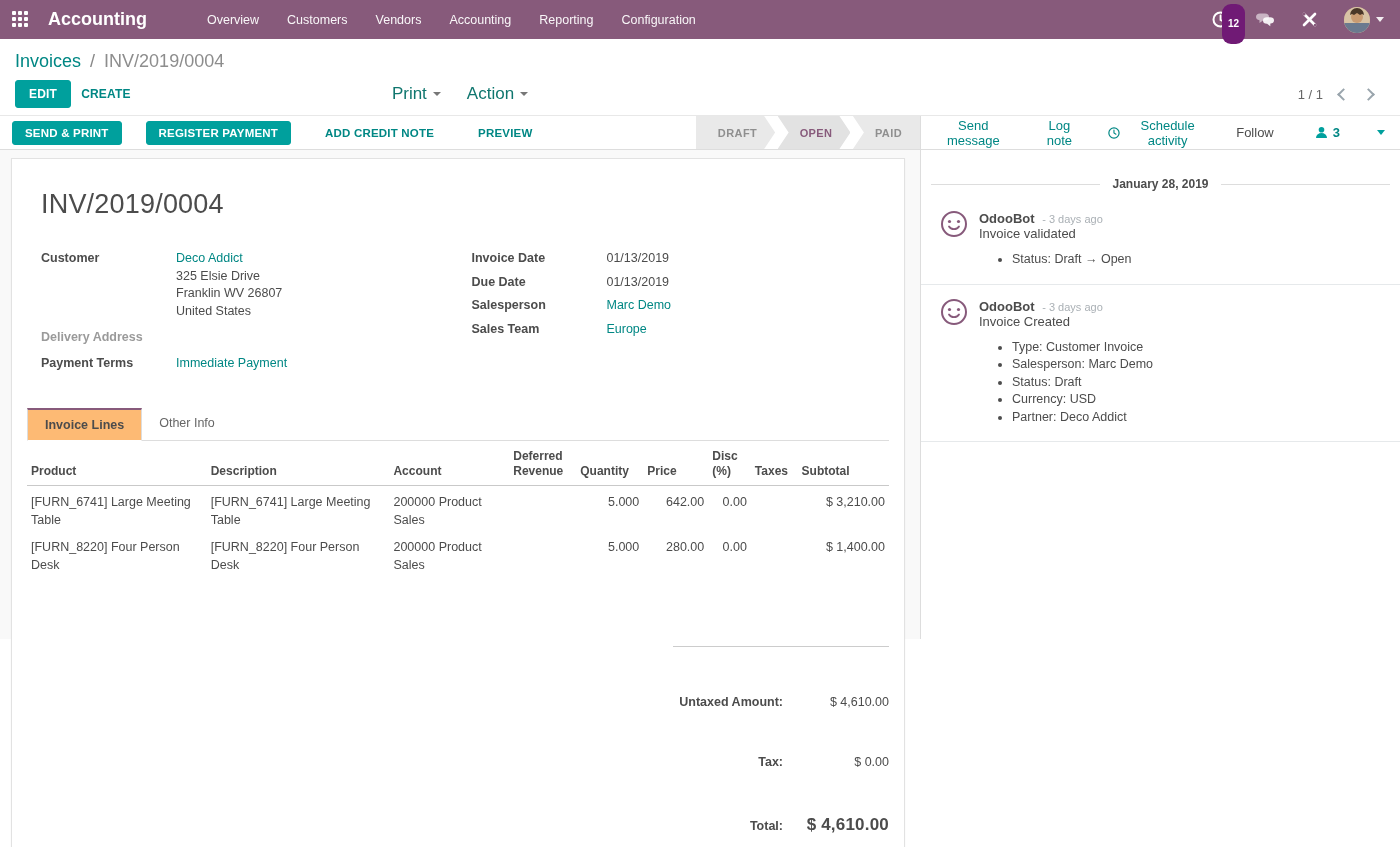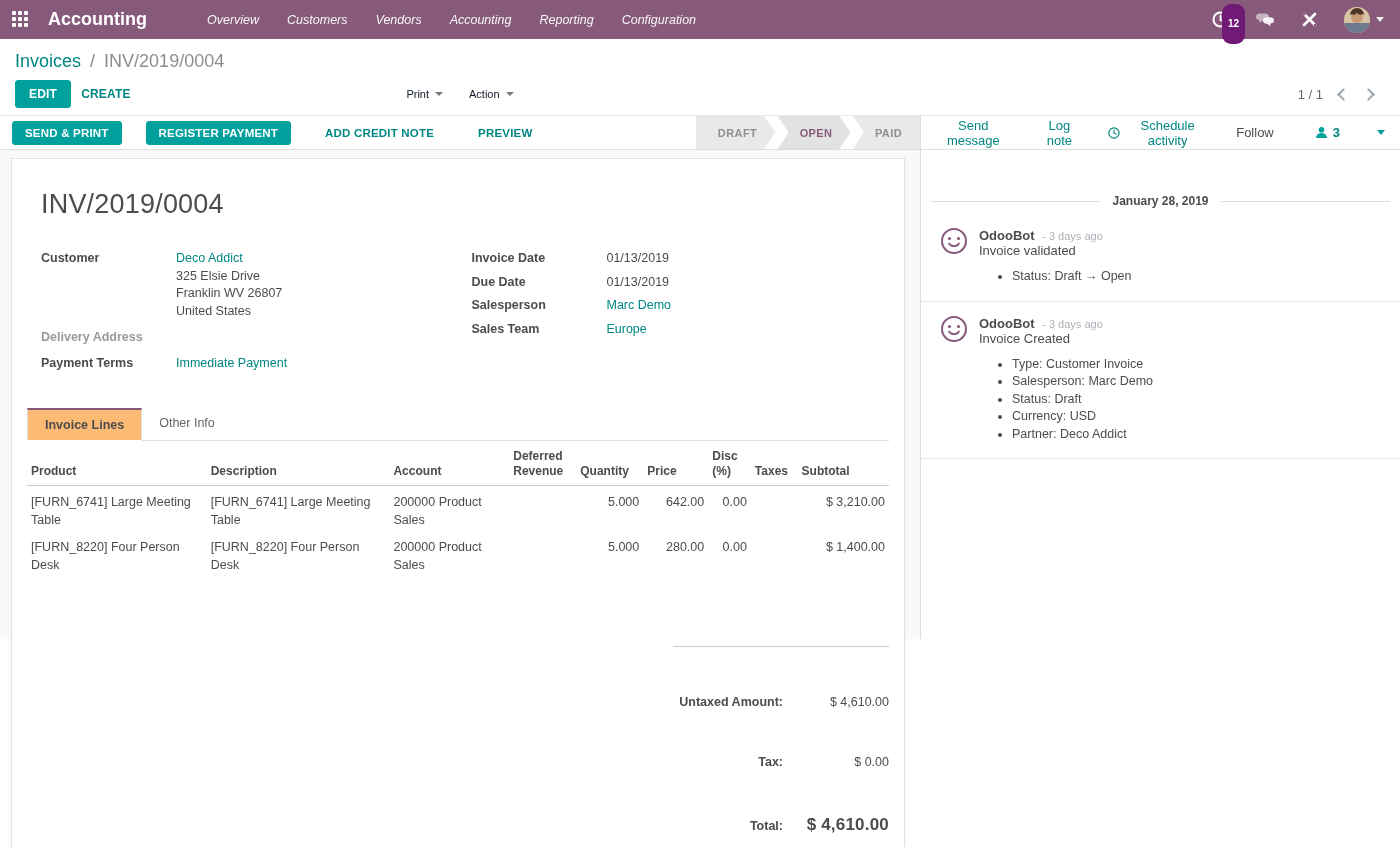--- a/index.html
+++ b/index.html
@@ -6,40 +6,40 @@
   html,body { width:1400px; height:847px; overflow:hidden; }
   body { font-family:"Liberation Sans", sans-serif; color:#4c4c4c; background:#fff; }
 
   .screen { width:1400px; height:639px; display:flex; flex-direction:column; }
 
   
   .topbar { height:39px; background:#875A7B; display:flex; align-items:center; padding:0 16px 0 12px; flex:0 0 auto; }
   .apps-grid { width:18px; height:18px; display:grid; grid-template-columns:repeat(3,4px); grid-template-rows:repeat(3,4px); gap:2px; margin-right:18px; cursor:pointer; }
   .apps-grid i { background:#fff; border-radius:1px; }
   .app-name { color:#fff; font-size:18px; font-weight:bold; margin-right:60px; cursor:pointer; }
-  .topnav { display:flex; align-items:flex-start; gap:28px;font-style:italic; }
+  .topnav { display:flex; align-items:flex-start; gap:28px; }
   .topnav a { color:rgba(255,255,255,.95); font-size:12.5px; text-decoration:none; cursor:pointer; }
   .topbar-right { margin-left:auto; display:flex; align-items:center; gap:26px; }
   .tb-ico { position:relative; display:flex; align-items:center; cursor:pointer; }
   .badge { position:absolute; top:-7px; left:10px; background:#701a75; color:#fff; font-size:10px; font-weight:bold; padding:14px 6px; border-radius:9px; line-height:12px; }
   .avatar-wrap { display:flex; align-items:center; gap:6px; cursor:pointer; }
   .avatar { width:26px; height:26px; border-radius:50%; overflow:hidden; background:#b5937a; display:block; }
   .caret-w { width:0; height:0; border-left:4px solid transparent; border-right:4px solid transparent; border-top:5px solid rgba(255,255,255,.9); }
 
   
   .control-panel { background:#fff; padding:10px 15px 0 15px; flex:0 0 auto; }
   .breadcrumb { font-size:18px; line-height:24px; }
   .breadcrumb .bc-link { color:#008784; cursor:pointer; }
   .breadcrumb .bc-sep { color:#888; margin:0 4px; }
   .breadcrumb .bc-cur { color:#8d8d8d; }
   .cp-row2 { display:flex; align-items:center; height:42px; position:relative; }
   .btn-primary { background:#00A09D; border:1px solid #00A09D; color:#fff; font-weight:bold; font-size:12px; padding:6px 13px; border-radius:3px; cursor:pointer; letter-spacing:.2px; font-family:inherit; }
   .btn-linklike { background:none; border:none; color:#008784; font-weight:bold; font-size:12px; padding:6px 10px; cursor:pointer; letter-spacing:.2px; font-family:inherit; }
   .cp-center { position:absolute; left:0; right:480px; display:flex; justify-content:center; gap:26px; }
-  .dd-toggle { display:flex; align-items:center; gap:6px; font-size:11px; color:#0f172a; cursor:pointer; }
+  .dd-toggle { display:flex; align-items:center; gap:6px; font-size:17px; color:#0f766e; cursor:pointer; }
   .caret-g { width:0; height:0; border-left:4px solid transparent; border-right:4px solid transparent; border-top:4px solid #777; }
   .pager { position:absolute; right:12px; display:flex; align-items:center; gap:16px; }
   .pager-count { font-size:13px; color:#666; }
   .chev { width:9px; height:9px; border-left:2px solid #9aa5ad; border-bottom:2px solid #9aa5ad; cursor:pointer; }
   .chev.prev { transform:rotate(45deg); }
   .chev.next { transform:rotate(-135deg); }
 
   
   .work-top { display:flex; border-top:1px solid #e8e8e8; border-bottom:1px solid #ddd; flex:0 0 auto; background:#fff; }
   .statusbar { width:920px; display:flex; align-items:center; padding:0 0 0 12px; height:33px; }
@@ -95,21 +95,21 @@
   .totals { width:216px; margin:70px 0 0 auto; border-top:1px solid #ccc; padding-top:9px; }
   .trow { display:flex; align-items:baseline; margin-bottom:7px; }
   .tlabel { flex:1; text-align:right; font-weight:bold; font-size:12.5px; padding-right:14px; }
   .tval { width:92px; text-align:right; font-size:12.5px;margin-top:39px; }
   .trow.big .tval { font-size:17px; font-weight:bold; letter-spacing:.2px; }
   .amount-due { width:216px; margin:26px 0 0 auto; display:flex; align-items:baseline; }
   .amount-due .tval { border-top:1px solid #ccc; padding-top:5px; font-size:17px; font-weight:bold; }
 
   
   .chatter { flex:1; border-left:1px solid #ddd; background:#fff; overflow:hidden; }
-  .date-div { display:flex; align-items:center; gap:12px; margin:44px 10px 6px 10px; }
+  .date-div { display:flex; align-items:center; gap:12px; margin:27px 10px 6px 10px; }
   .date-div .line { flex:1; height:1px; background:#ddd; }
   .date-div .dtext { font-size:12px; font-weight:bold; color:#4c4c4c; }
   .msg { display:flex; padding:14px 15px 13px 20px; border-bottom:1px solid #e6e9eb; }
   .msg-avatar { width:26px; height:26px; flex:0 0 auto; margin-right:12px; }
   .msg-body { flex:1; }
   .msg-head { font-size:13px; }
   .msg-author { font-weight:bold; color:#4c4c4c; cursor:pointer; }
   .msg-time { color:#aab0b5; font-size:11px; margin-left:4px; }
   .msg-text { font-size:13px; }
   .msg ul { margin:10px 0 2px 0; padding-left:33px; }

